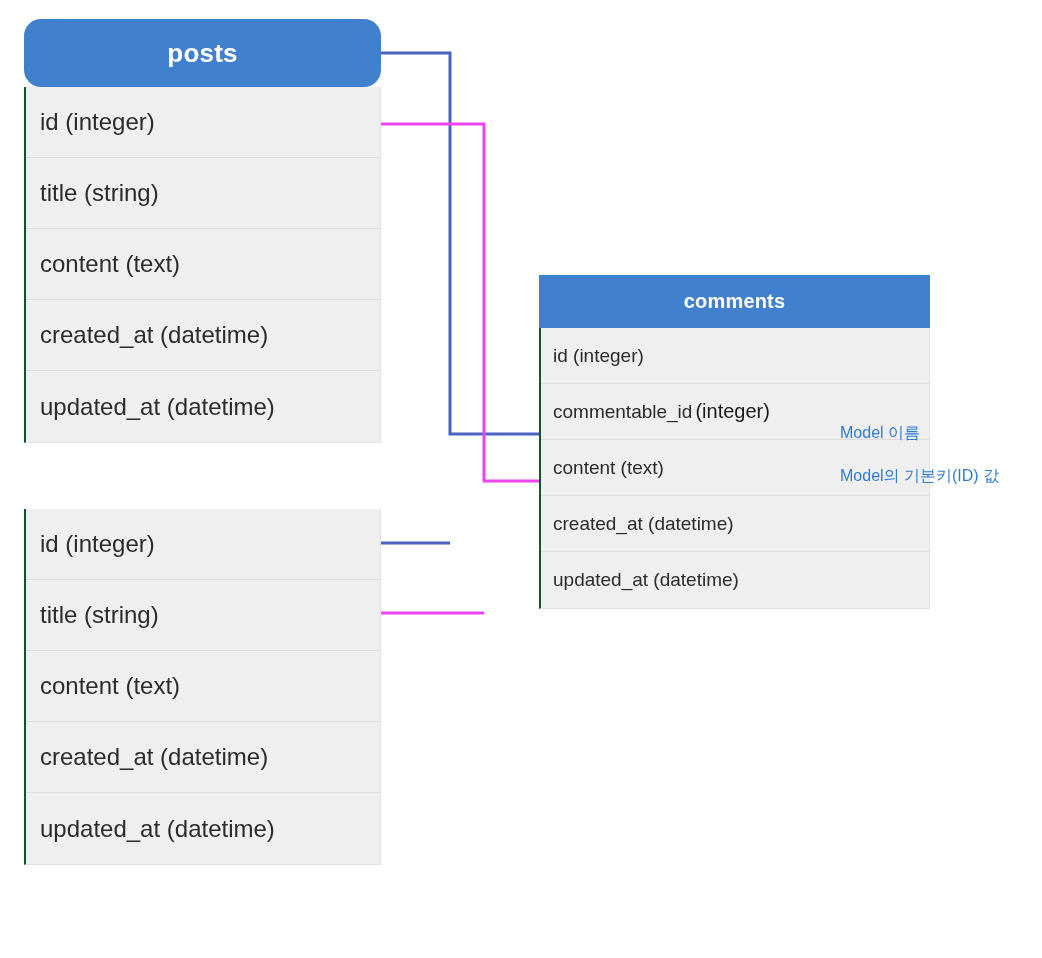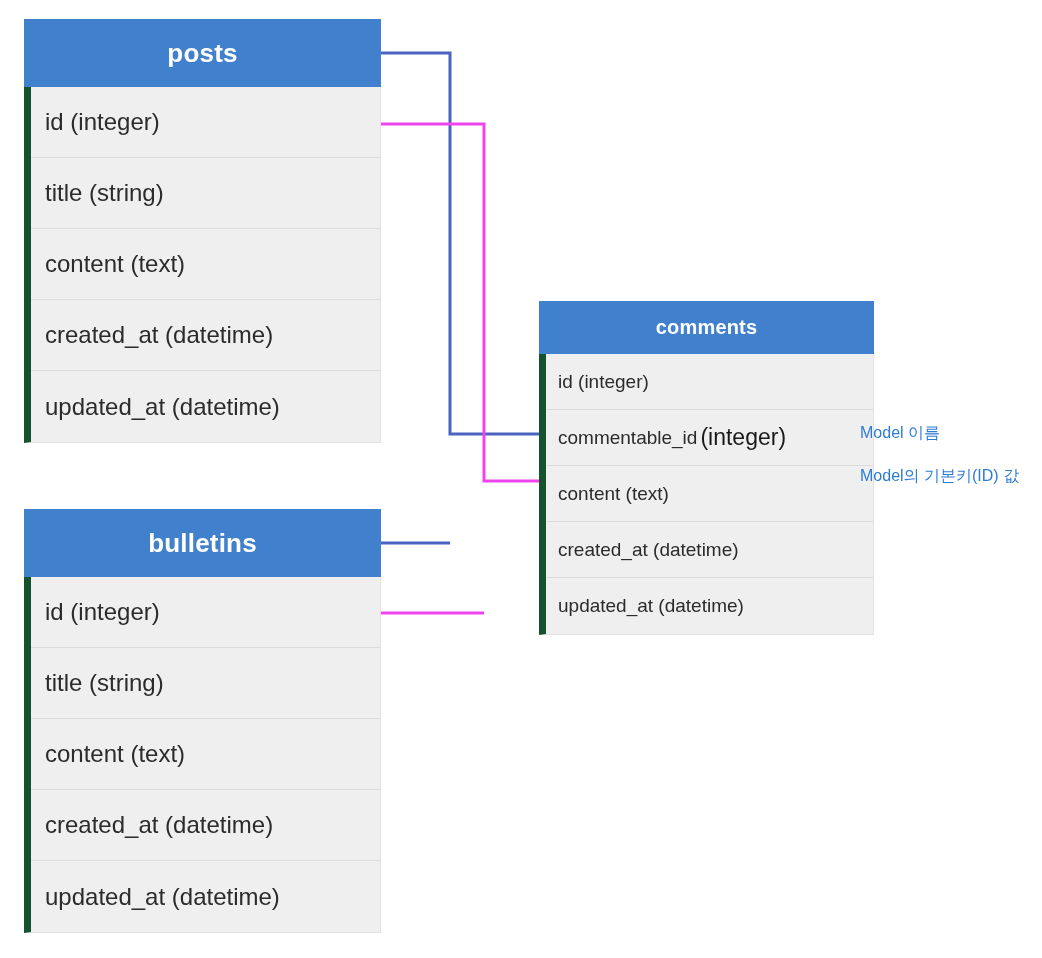--- a/index.html
+++ b/index.html
@@ -46,21 +46,21 @@
     text-align: center;
     display: flex;
     align-items: center;
     justify-content: center;
     letter-spacing: 0.2px;
   }
   .entity-body {
     box-sizing: border-box;
     width: 100%;
     background: #fdba74;
-    border-left: 7px solid #14532d;
+    border-left: 2px solid #14532d;
     border-right: 1px solid #e2e2e2;
     border-bottom: 1px solid #e2e2e2;
   }
   .field-row {
     box-sizing: border-box;
     width: 100%;
     display: flex;
     align-items: center;
     background: #efefef;
     border-bottom: 1px solid #dcdcdc;
@@ -76,60 +76,60 @@
   }
 
   
   .entity.left {
     left: 24px;
     width: 357px;
   }
   .entity.left .entity-header {
     height: 68px;
     font-size: 26px;
+    border-radius: 17px;
   }
   .entity.left .field-row {
     height: 71px;
     padding-left: 14px;
     font-size: 24px;
   }
   #entity-posts  { top: 19px; }
   #entity-bulletins { top: 509px; }
 
   
   #entity-comments {
     left: 539px;
-    top: 301px;
-    width: 335px;
+    top: 275px;
+    width: 391px;
   }
   #entity-comments .entity-header {
     height: 53px;
     font-size: 20px;
   }
   #entity-comments .field-row {
     height: 56px;
     padding-left: 12px;
     font-size: 19px;
   }
   
   .type-small {
-    font-size: 23px;
+    font-size: 20px;
     color: #1a1a1a;
     margin-left: 3px;
   }
 
   
   .annotation {
     position: absolute;
     z-index: 3;
     color: #2e7bd6;
     font-size: 16px;
     white-space: nowrap;
     line-height: 1;
-    margin-left: 20px;
   }
   #annotation-type { left: 840px; top: 425px; }
   #annotation-id   { left: 840px; top: 468px; }
 </style>
 </head>
 <body>
 
 <div id="canvas">
 
   <svg id="connectors" viewBox="0 0 1042 958" width="1042" height="958">
@@ -160,21 +160,20 @@
       <div class="field-row">
         <span class="field-label">created_at (datetime)</span>
       </div>
       <div class="field-row">
         <span class="field-label">updated_at  (datetime)</span>
       </div>
     </div>
   </div>
 
   <div class="entity left" id="entity-bulletins">
-    <div class="entity-header">bulletins</div>
     <div class="entity-body">
       <div class="field-row">
         <span class="field-label">id  (integer)</span>
       </div>
       <div class="field-row">
         <span class="field-label">title (string)</span>
       </div>
       <div class="field-row">
         <span class="field-label">content (text)</span>
       </div>

